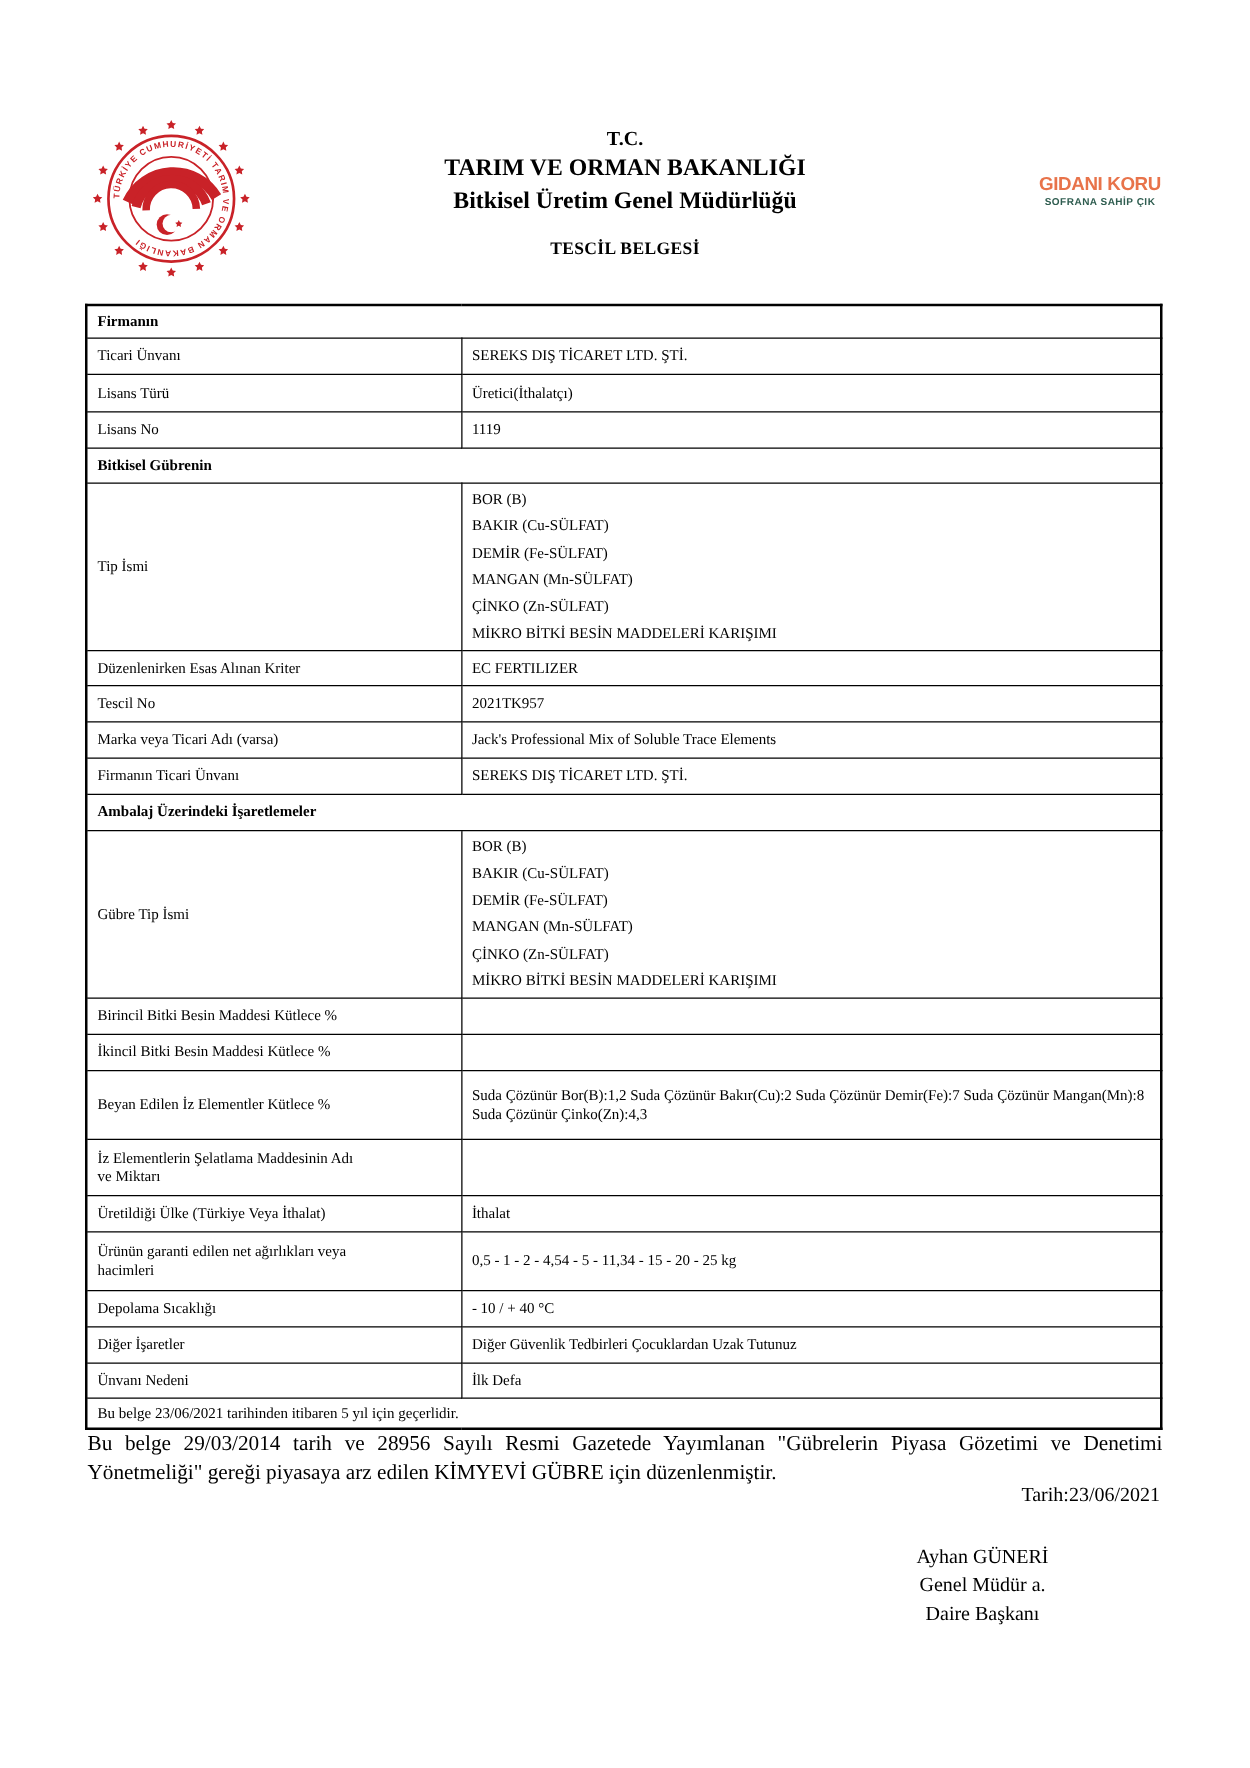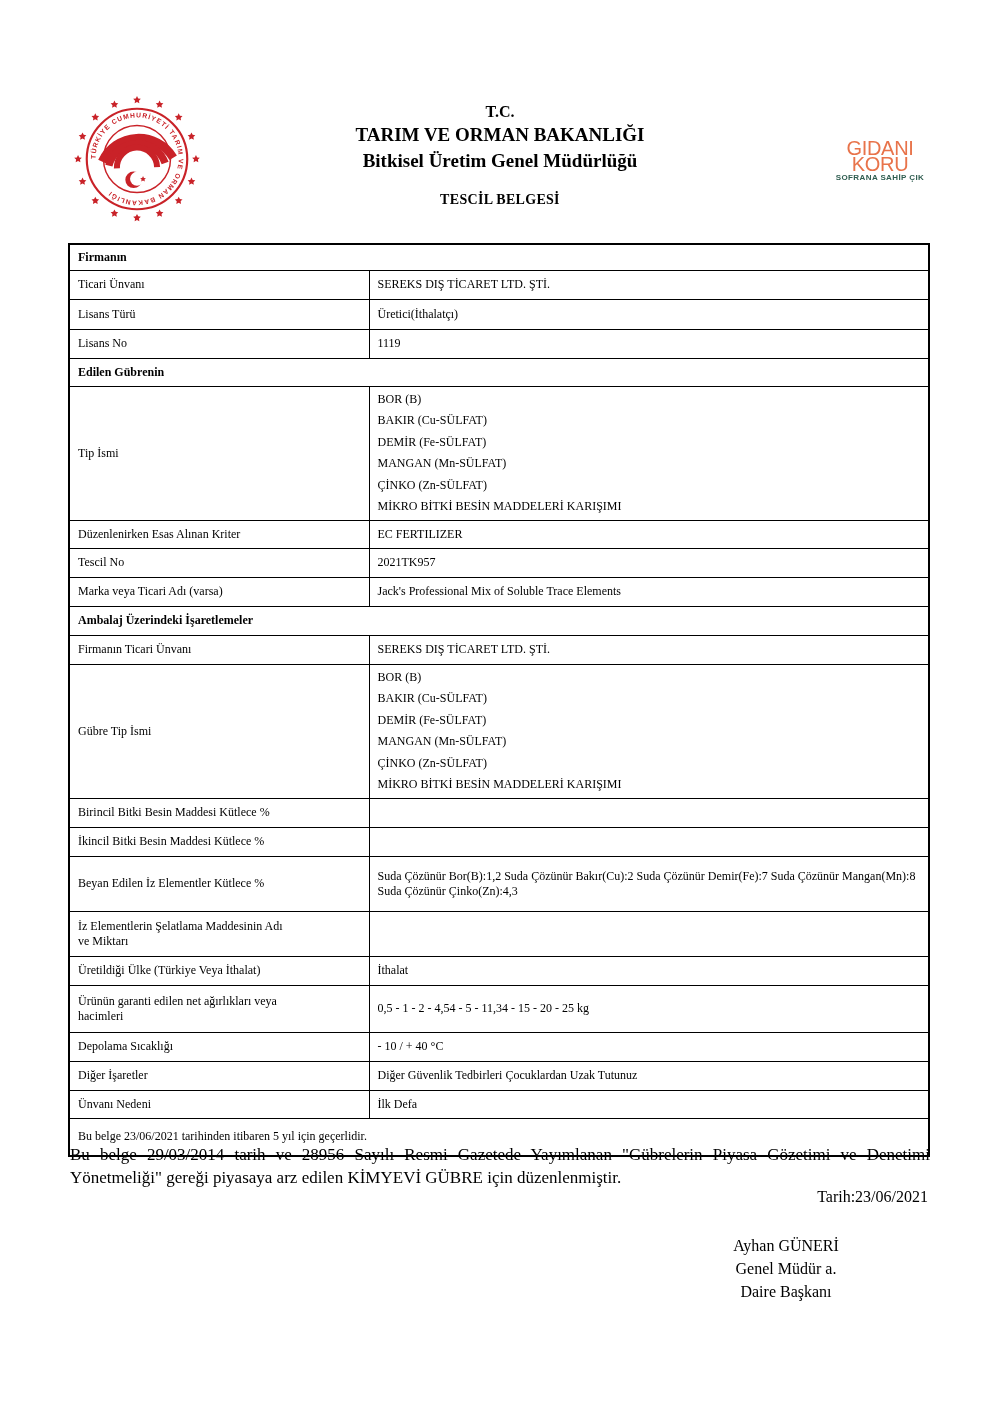--- a/index.html
+++ b/index.html
@@ -15,21 +15,21 @@
   
   .emblem { position:absolute; left:70px; top:92px; width:134px; height:134px; }
   .title-block { position:absolute; left:0; right:0; top:102px; text-align:center; }
   .title-tc { font-size:16px; font-weight:bold; line-height:20px; }
   .title-ministry { font-size:19px; font-weight:bold; line-height:26px; }
   .title-directorate { font-size:19px; font-weight:bold; line-height:26px; }
   .title-doc { font-size:14px; font-weight:bold; margin-top:18px; letter-spacing:0.3px; }
 
   .campaign { position:absolute; left:818px; top:140px; width:124px; text-align:center;
               font-family:"Liberation Sans","DejaVu Sans",sans-serif; }
-  .campaign-line1 { font-size:20px; font-weight:normal; letter-spacing:-0.3px; line-height:16px; }
+  .campaign-line1 { font-size:15px; font-weight:bold; letter-spacing:-0.3px; line-height:16px; }
   .campaign-line2 { font-size:8px; font-weight:bold; letter-spacing:0.4px; line-height:11px; }
 
   
   table.cert {
     position:absolute; left:68px; top:243px;
     width:862px;
     border-collapse:collapse;
     border:2px solid #000;
     table-layout:fixed;
   }
@@ -39,21 +39,21 @@
     padding:2px 8px;
     font-size:12px;
     vertical-align:middle;
     white-space:pre-line;
     overflow:hidden;
   }
   td.section { font-weight:bold; font-size:16.5px; }
   .cell-multi { line-height:21.5px; }
   tr.h26 { height:26px; } tr.h29 { height:29px; } tr.h30 { height:30px; }
   tr.h28 { height:28px; } tr.h130 { height:130px; } tr.h55 { height:55px; }
-  tr.h45 { height:45px; } tr.h47 { height:47px; } tr.h25 { height:38px; }
+  tr.h45 { height:45px; } tr.h47 { height:47px; } tr.h25 { height:25px; }
 
   
   .regulation-note {
     position:absolute; left:70px; top:1143px; width:860px;
     font-size:17px; line-height:1.38; text-align:justify;
   }
   .date-line { position:absolute; right:72px; top:1188px; font-size:16px;margin-left:21px; }
   .signature { position:absolute; left:640px; top:1234px; width:292px;
                text-align:center; font-size:16px; line-height:23px; }
 </style>
@@ -129,21 +129,21 @@
       </tr>
       <tr class="h30">
         <td>Lisans Türü</td>
         <td>Üretici(İthalatçı)</td>
       </tr>
       <tr class="h29">
         <td>Lisans No</td>
         <td>1119</td>
       </tr>
       <tr class="h28">
-        <td class="section" colspan="2">Edilen Gübrenin</td>
+        <td class="section" colspan="2">Bitkisel Gübrenin</td>
       </tr>
       <tr class="h130">
         <td>Tip İsmi</td>
         <td class="cell-multi">BOR (B)
 BAKIR (Cu-SÜLFAT)
 DEMİR (Fe-SÜLFAT)
 MANGAN (Mn-SÜLFAT)
 ÇİNKO (Zn-SÜLFAT)
 MİKRO BİTKİ BESİN MADDELERİ KARIŞIMI</td>
       </tr>
@@ -153,25 +153,25 @@
       </tr>
       <tr class="h29">
         <td>Tescil No</td>
         <td>2021TK957</td>
       </tr>
       <tr class="h29">
         <td>Marka veya Ticari Adı (varsa)</td>
         <td>Jack's Professional Mix of Soluble Trace Elements</td>
       </tr>
       <tr class="h29">
-        <td class="section" colspan="2">Ambalaj Üzerindeki İşaretlemeler</td>
-      </tr>
-      <tr class="h29">
         <td>Firmanın Ticari Ünvanı</td>
         <td>SEREKS DIŞ TİCARET LTD. ŞTİ.</td>
+      </tr>
+      <tr class="h29">
+        <td class="section" colspan="2">Ambalaj Üzerindeki İşaretlemeler</td>
       </tr>
       <tr class="h130">
         <td>Gübre Tip İsmi</td>
         <td class="cell-multi">BOR (B)
 BAKIR (Cu-SÜLFAT)
 DEMİR (Fe-SÜLFAT)
 MANGAN (Mn-SÜLFAT)
 ÇİNKO (Zn-SÜLFAT)
 MİKRO BİTKİ BESİN MADDELERİ KARIŞIMI</td>
       </tr>

